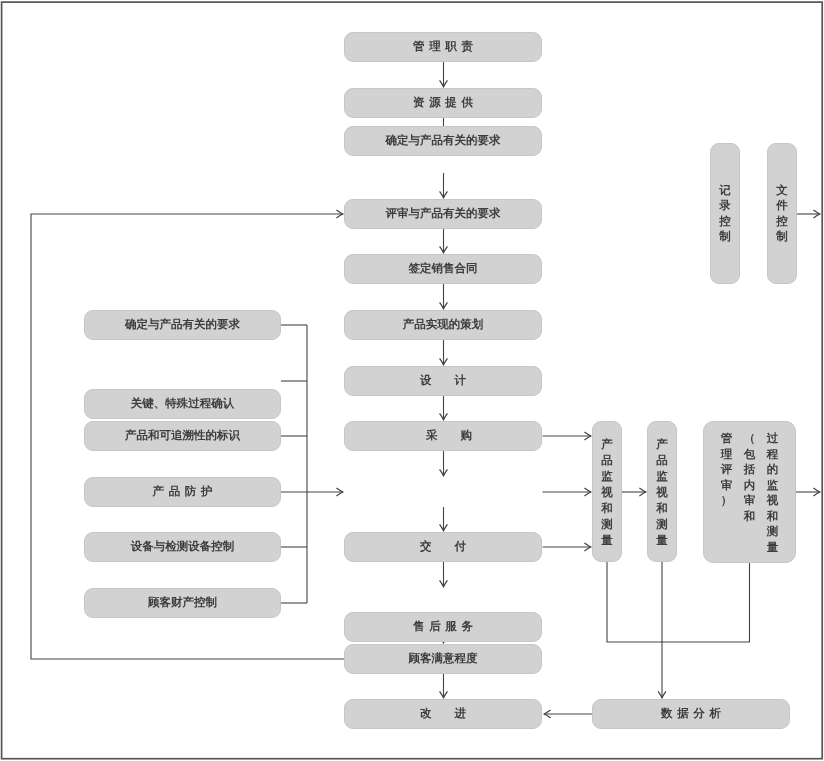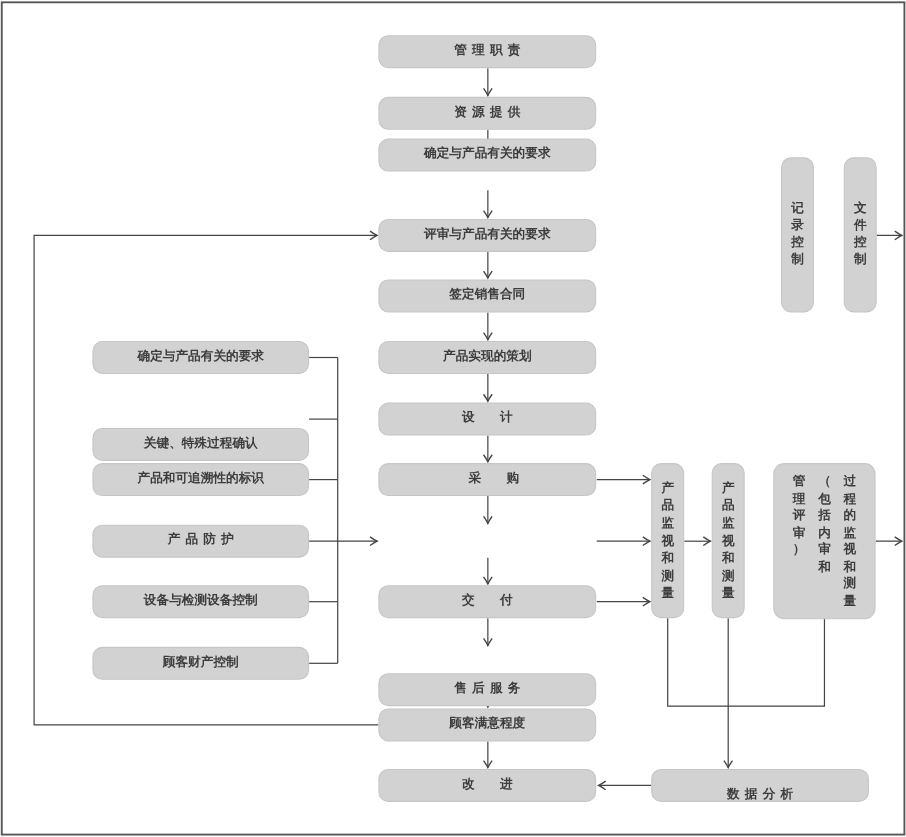--- a/index.html
+++ b/index.html
@@ -57,21 +57,21 @@
   #s3{left:84px;top:477px;}
   #s4{left:84px;top:532px;}
   #s5{left:84px;top:588px;}
   
   #r0{left:710px;top:143px;}
   #r1{left:767px;top:143px;}
   #q0{left:592px;top:421px;}
   #q1{left:647px;top:421px;}
   #q2{left:703px;top:421px;}
   
-  #da{left:592px;top:699px;align-items:flex-end;}
+  #da{left:592px;top:699px;}
 </style>
 </head>
 <body>
 
 <div id="stage">
 
   <svg id="wires" viewBox="0 0 824 761" xmlns="http://www.w3.org/2000/svg">
     <defs>
       <marker id="ah" markerUnits="userSpaceOnUse" markerWidth="16" markerHeight="12" refX="0" refY="0" viewBox="-8 -6 16 12" orient="auto">
         <path d="M-6.6,-3.9 Q-2.6,-1.1 -0.2,0 Q-2.6,1.1 -6.6,3.9" fill="none" stroke="var(--line-color)" stroke-width="1.25"></path>

